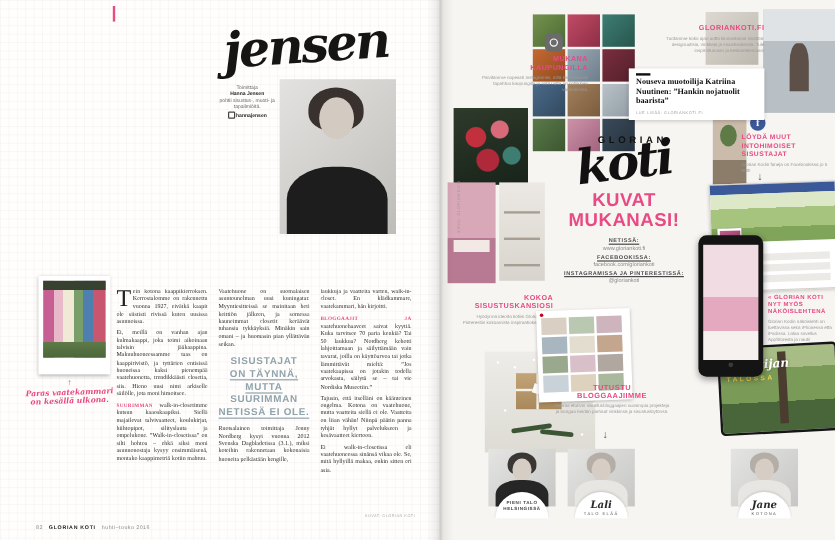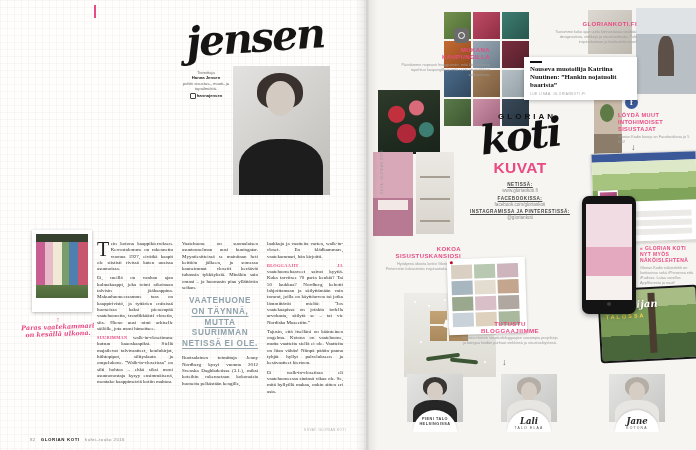--- a/index.html
+++ b/index.html
@@ -154,21 +154,21 @@
   .twig{position:absolute;background:#3c5534;}
   .t1{left:22px;top:62px;width:34px;height:4px;transform:rotate(-8deg);border-radius:2px;}
   .t2{left:46px;top:66px;width:28px;height:4px;transform:rotate(6deg);border-radius:2px;}
   .snow{position:absolute;left:10px;top:8px;width:2px;height:2px;border-radius:50%;background:#fff;
     box-shadow:14px 4px 0 #fff,30px -2px 0 #fff,52px 6px 0 #fff,68px 0 0 #fff,6px 40px 0 #fff,80px 34px 0 #fff,40px 56px 0 #fff,70px 60px 0 #fff;}
   
   .tutustu{left:462px;top:320px;width:96px;text-align:center;}
   .tutustu .sec-title{font-size:6.2px;width:60px;margin:0 auto;}
   .a-blog{left:502px;top:357px;}
   .blogger{position:absolute;top:374px;width:58px;text-align:center;z-index:2;}
-  .b1{left:406px;} .b2{left:500px;} .b3{left:540px;} .b4{left:608px;}
+  .b1{left:406px;} .b2{left:472px;} .b3{left:540px;} .b4{left:608px;}
   .shot{position:relative;width:56px;height:48px;margin:0 auto;overflow:hidden;background:linear-gradient(135deg,#e4e4e2,#c6c6c4);}
   .sh-hair{position:absolute;left:16px;top:3px;width:24px;height:19px;border-radius:50% 50% 40% 40%;background:#3a3633;}
   .hair-light{background:#b5aea6;}
   .sh-face{position:absolute;left:20px;top:8px;width:16px;height:19px;border-radius:50%;background:#d6cdc5;}
   .sh-torso{position:absolute;left:6px;bottom:-4px;width:44px;height:26px;border-radius:45% 45% 0 0;background:#262626;}
   .torso-light{background:#e8e6e3;}
   .badge{position:relative;width:44px;height:22px;margin:-12px auto 0;background:#fff;
     border-radius:50% 50% 0 0/100% 100% 0 0;box-shadow:0 -1px 2px rgba(0,0,0,.12);padding-top:7px;box-sizing:border-box;}
   .logo-script{font-family:"DejaVu Serif",serif;font-style:italic;font-weight:bold;font-size:8.5px;line-height:8px;color:#2a2a2a;}
   .logo-sub{font-size:3.4px;letter-spacing:1.2px;color:#555;margin-top:1px;}
@@ -202,21 +202,21 @@
 
   <div class="col col1">
     <p><span class="dropcap">T</span><span>ein kotona kaappikierroksen. Kerrostalomme on rakennettu vuonna 1927, eivätkä kaapit ole siististi rivissä kuten uusissa asunnoissa.</span></p>
     <p>Ei, meillä on vanhan ajan kulmakaappi, joka toimi aikoinaan talvisin jääkaappina. Makuuhuoneessamme taas on kaappirivistö, ja tyttärien entisissä huoneissa kaksi pienempää vaatehuonetta, trendikkäästi closetia, siis. Hieno uusi nimi arkiselle säilölle, jota moni himoitsee.</p>
     <p><span class="lead">SUURIMMAN</span> <span>walk-in-closetimme kutsun kaaoskaapiksi. Siellä majailevat talvivaatteet, koulukirjat, hiihtopipot, silityslauta ja ompelukone. ”Walk-in-closetissa” on silti hohtoa – ehkä siksi moni asunnonostaja kysyy ensimmäisenä, montako kaappimetriä kotiin mahtuu.</span></p>
   </div>
 
   <div class="col col2">
     <p>Vaatehuone on suomalaisen asuntounelman uusi kuningatar. Myyntiesitteissä se mainitaan heti keittiön jälkeen, ja somessa kauneimmat closetit keräävät tuhansia tykkäyksiä. Minäkin sain omani – ja huomasin pian yllättävän seikan.</p>
     <div class="pull-quote">
-      <div>VAATEHUONE</div>
+      <div>SISUSTAJAT</div>
       <div class="u">ON TÄYNNÄ,</div>
       <div class="u">MUTTA</div>
       <div>SUURIMMAN</div>
       <div class="u">NETISSÄ EI OLE.</div>
     </div>
     <p>Ruotsalainen toimittaja Jenny Nordberg kysyi vuonna 2012 Svenska Dagbladetissa (3.1.), miksi koteihin rakennetaan kokonaisia huoneita pelkästään kengille,</p>
   </div>
 
   <div class="col col3">
     <p>laukkuja ja vaatteita varten, walk-in-closet. En klädkammare, vaatekammari, hän kirjoitti.</p>
@@ -276,20 +276,21 @@
     <div class="teaser-rule"></div>
     <div class="teaser-headline">Nouseva muotoilija Katriina Nuutinen: ”Hankin nojatuolit baarista”</div>
     <div class="teaser-meta">LUE LISÄÄ: GLORIANKOTI.FI</div>
   </div>
 
   <div class="brand">
     <div class="brand-glorian">GLORIAN</div>
     <div><span class="brand-koti">koti</span></div>
     <div class="tagline">
       <div>KUVAT</div>
+      <div>MUKANASI!</div>
     </div>
     <div class="channels">
       <div class="ch-label">NETISSÄ:</div>
       <div class="ch-value">www.gloriankoti.fi</div>
       <div class="ch-label">FACEBOOKISSA:</div>
       <div class="ch-value">facebook.com/gloriankoti</div>
       <div class="ch-label">INSTAGRAMISSA JA PINTERESTISSÄ:</div>
       <div class="ch-value">@gloriankoti</div>
     </div>
   </div>

